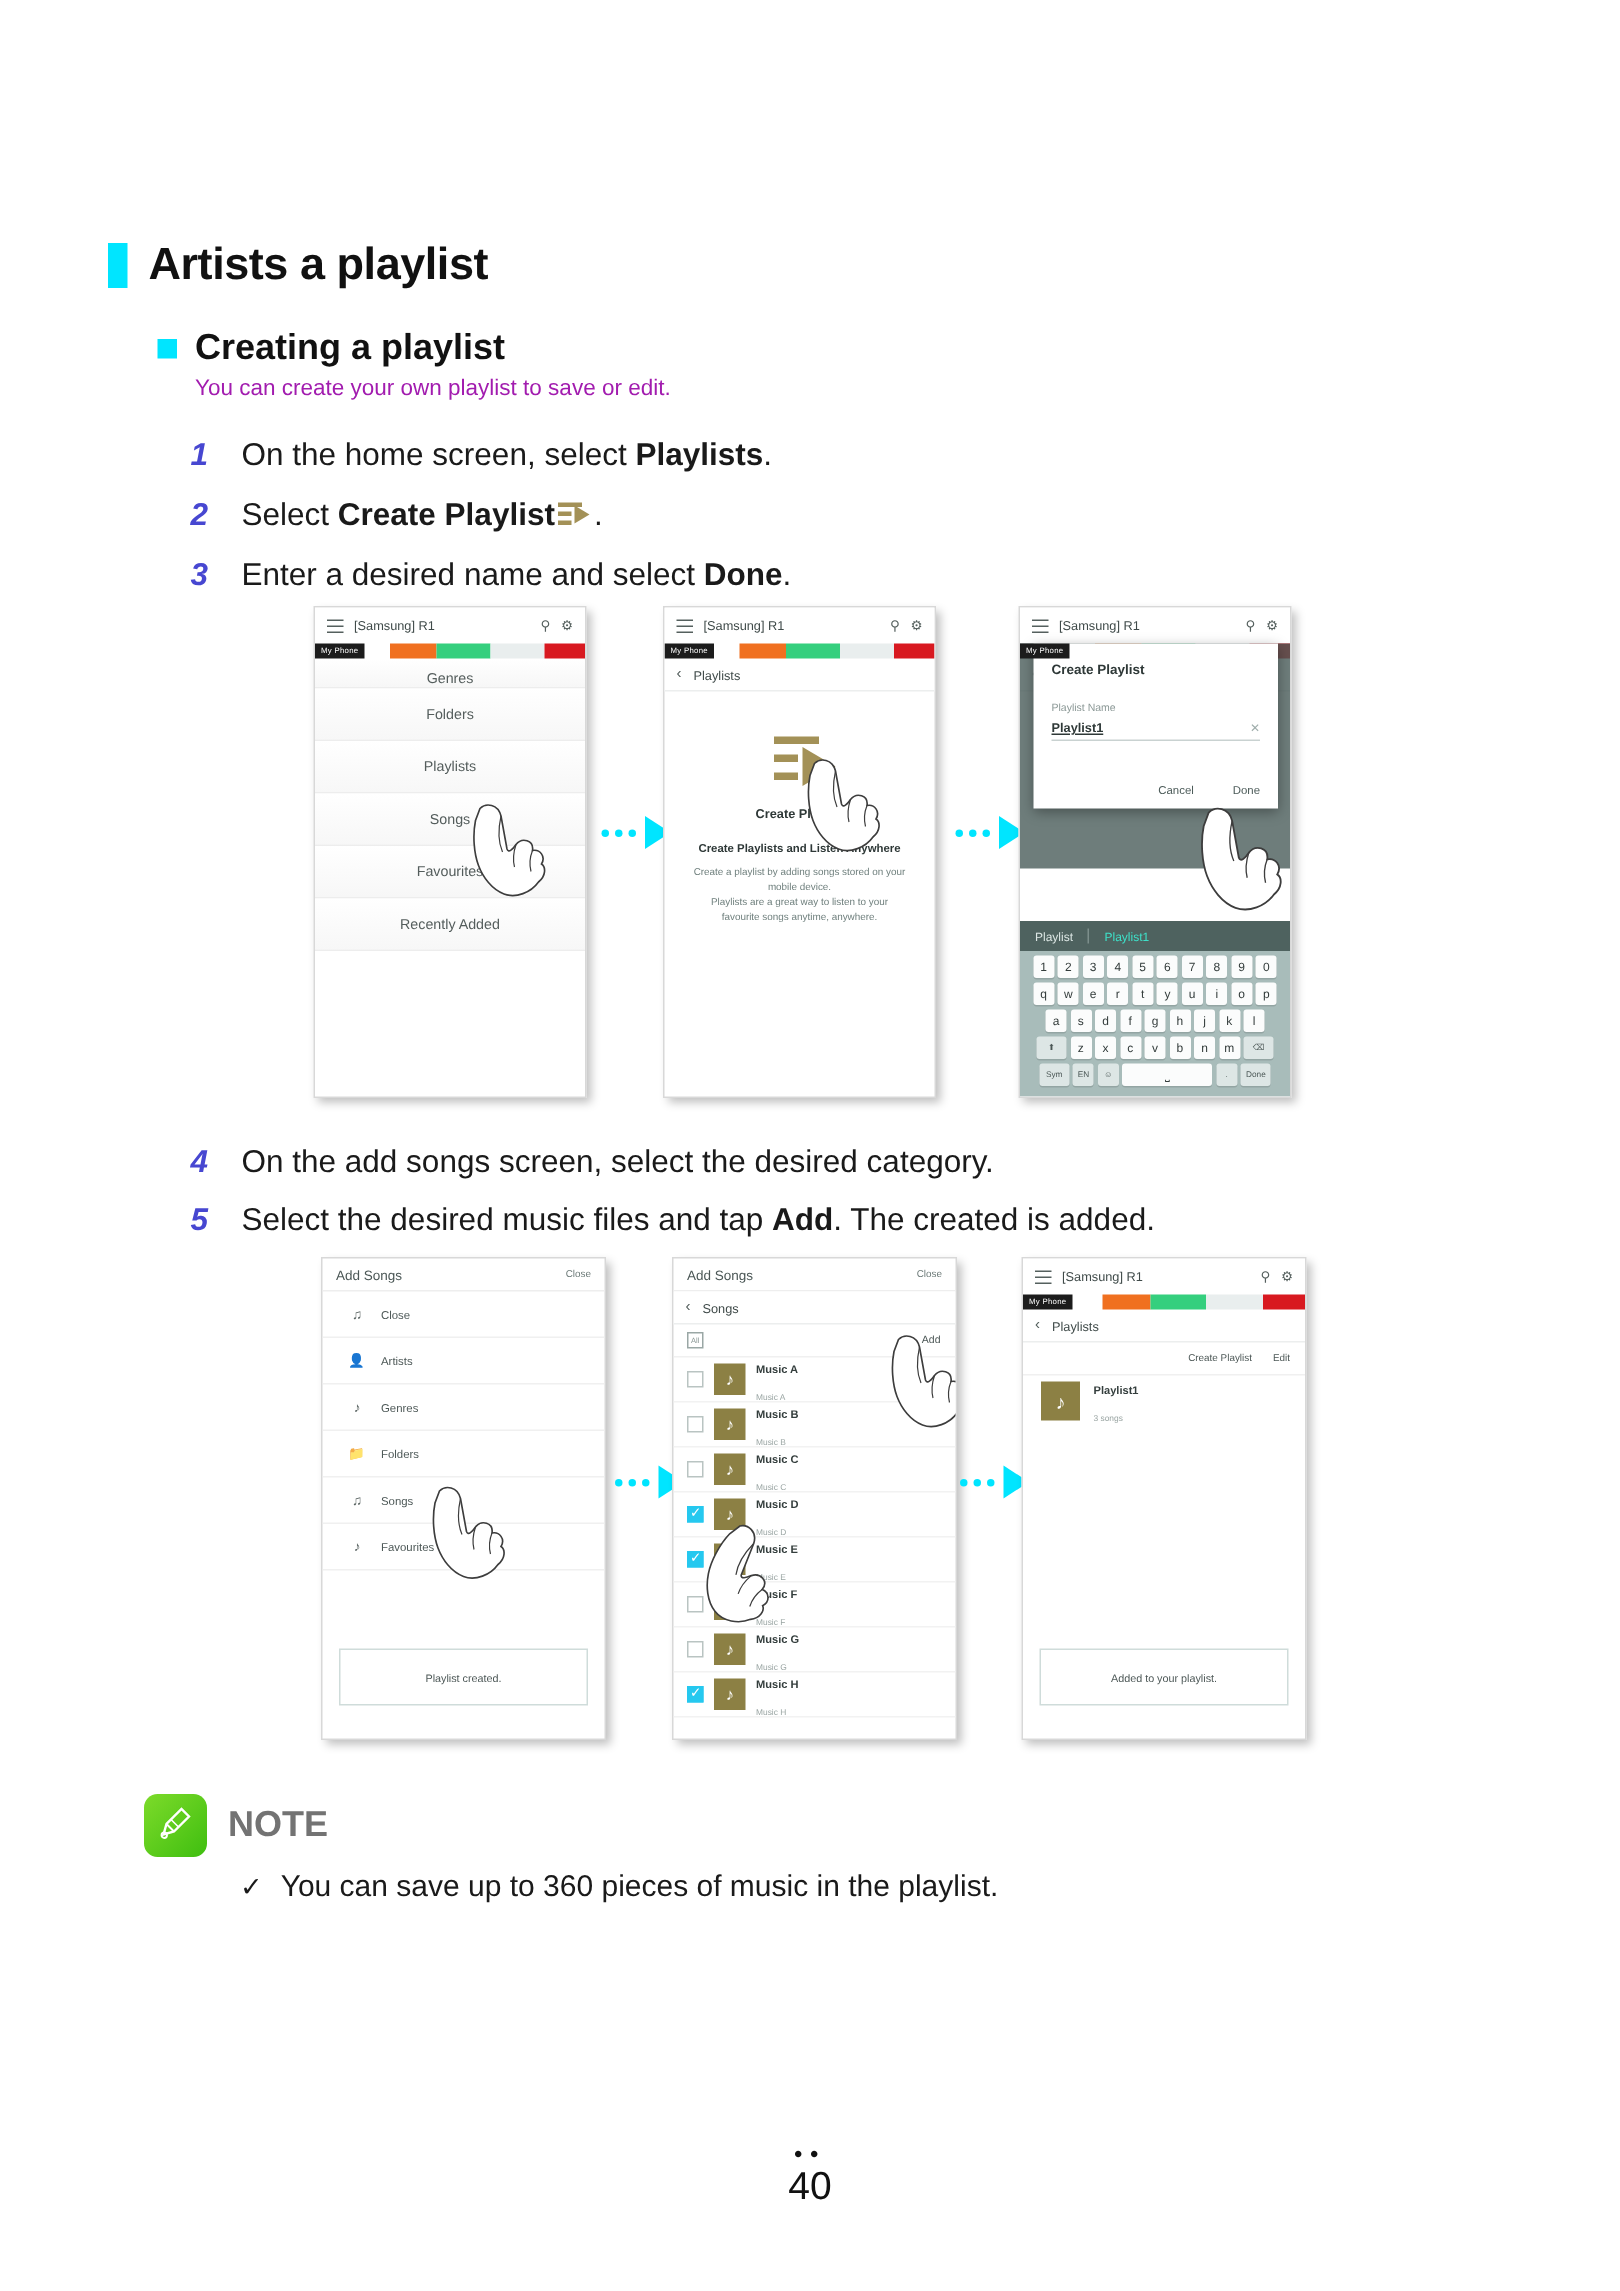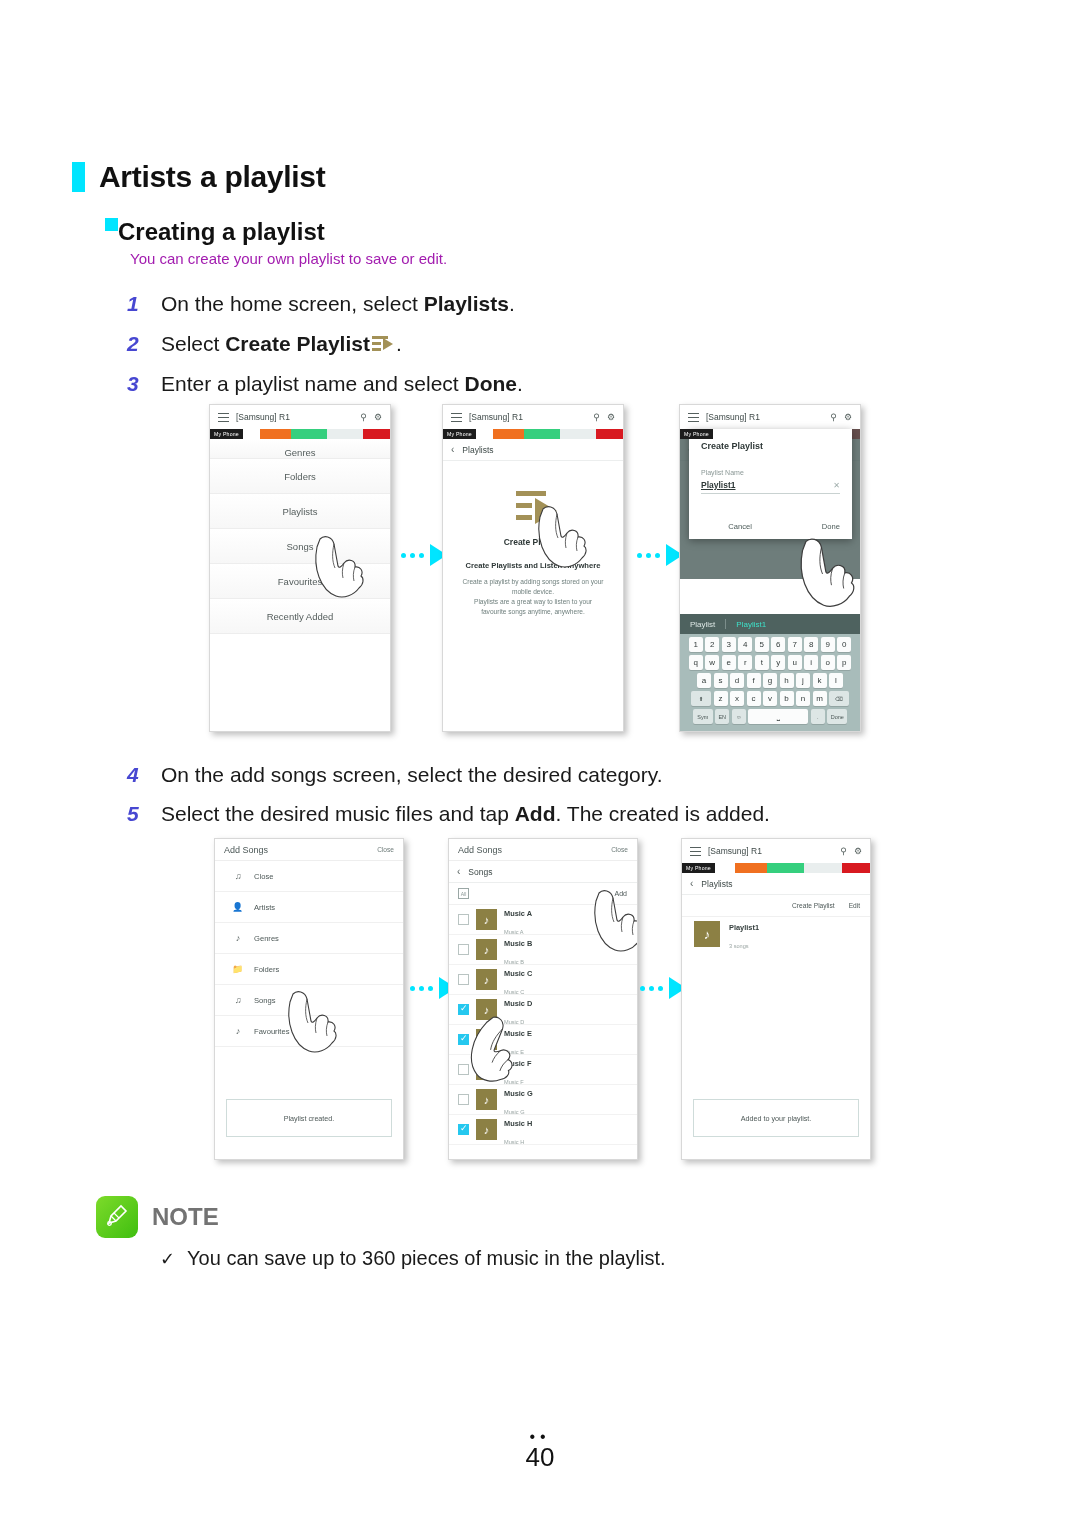--- a/index.html
+++ b/index.html
@@ -10,21 +10,21 @@
     color: #1a1a1a;
     overflow: hidden;
   }
   .page { position: relative; width: 1080px; height: 1527px; }
 
   
   .h1-row { position: absolute; left: 72px; top: 160px; display: flex; align-items: center; gap: 14px; }
   .h1-bullet { width: 13px; height: 30px; background: #00e5ff; }
   .h1-text { font-size: 30px; font-weight: bold; letter-spacing: -0.3px; color: #111; }
 
-  .h2-row { position: absolute; left: 105px; top: 218px; display: flex; align-items: flex-start; }
+  .h2-row { position: absolute; left: 105px; top: 218px; display: flex; align-items: center; gap: 12px; }
   .h2-bullet { width: 13px; height: 13px; background: #00e5ff; }
   .h2-text { font-size: 24px; font-weight: bold; color: #111; }
 
   .intro { position: absolute; left: 130px; top: 250px; font-size: 15px; color: #a21caf; }
 
   
   .step { position: absolute; display: flex; align-items: baseline; }
   .step .num {
     width: 34px; flex: 0 0 34px;
     font-size: 21px; font-weight: bold; font-style: italic;
@@ -109,21 +109,21 @@
   .dialog {
     position: absolute; left: 9px; top: 24px; width: 163px; background: #fff;
     padding: 12px 12px 8px; box-shadow: 0 2px 8px rgba(0,0,0,.35);
   }
   .dialog .dt { font-size: 9px; font-weight: bold; color: #2e3837; margin-bottom: 18px; }
   .dialog .dl { font-size: 7px; color: #8b9896; margin-bottom: 4px; }
   .dialog .dfield { display: flex; align-items: center; border-bottom: 1px solid #c9d2d1; padding-bottom: 3px; }
   .dialog .dval { font-size: 8.5px; font-weight: bold; color: #2e3837; flex: 1; text-decoration: underline; }
   .dialog .dx { font-size: 8px; color: #9fadab; }
   .dialog .drow { display: flex; justify-content: flex-end; gap: 26px; margin-top: 28px; }
-  .dialog .dbtn { font-size: 7.6px; color: #4b5a58; margin-left: 44px; }
+  .dialog .dbtn { font-size: 7.6px; color: #4b5a58; }
 
   
   .kbwrap { position: absolute; left: 0; right: 0; bottom: 0; }
   .kbtab { height: 20px; background: #4e625f; display: flex; align-items: center; padding: 0 10px; gap: 10px; }
   .kbtab .t1 { font-size: 8px; color: #dce6e4; }
   .kbtab .sep { width: 1px; height: 10px; background: #7c8e8b; }
   .kbtab .t2 { font-size: 8px; color: #3ee0c8; }
   .kb { background: #a8bcba; padding: 3px 3px 4px; }
   .krow { display: flex; justify-content: center; gap: 2.5px; margin-bottom: 3px; }
   .key {
@@ -223,21 +223,21 @@
   <div class="step s2">
     <span class="num">2</span>
     <span class="txt">
       <span>Select </span><b>Create Playlist</b><span class="cp-glyph"><i class="l1"></i><i class="l2"></i><i class="l3"></i><i class="tri"></i></span><span>.</span>
     </span>
   </div>
 
   <div class="step s3">
     <span class="num">3</span>
     <span class="txt">
-      <span>Enter a playlist name and select </span><b>Done</b><span>.</span>
+      <span>Enter a desired name and select </span><b>Done</b><span>.</span>
     </span>
   </div>
 
   <div class="phone row1 p1">
     <div class="appbar">
       <span class="hamburger">
           <span></span>
           <span></span>
           <span></span>
         </span>

